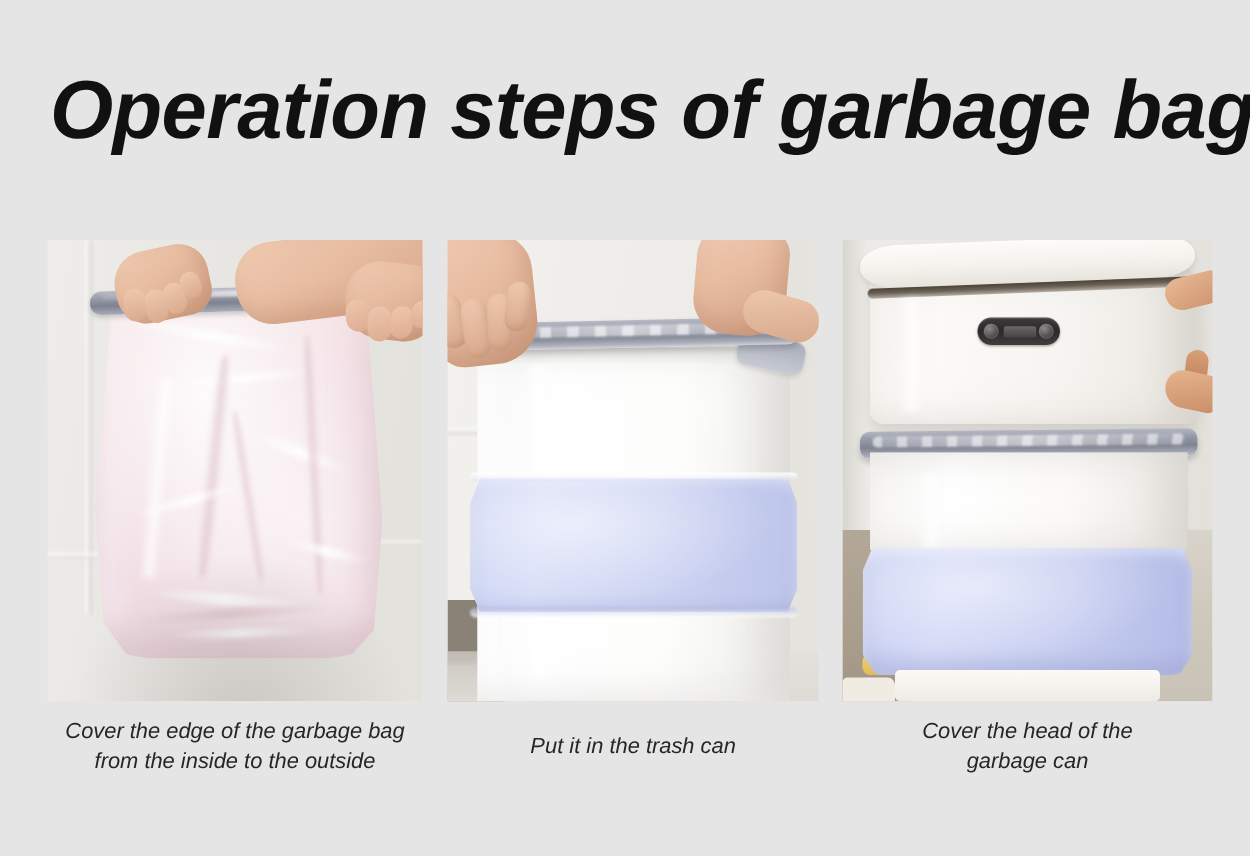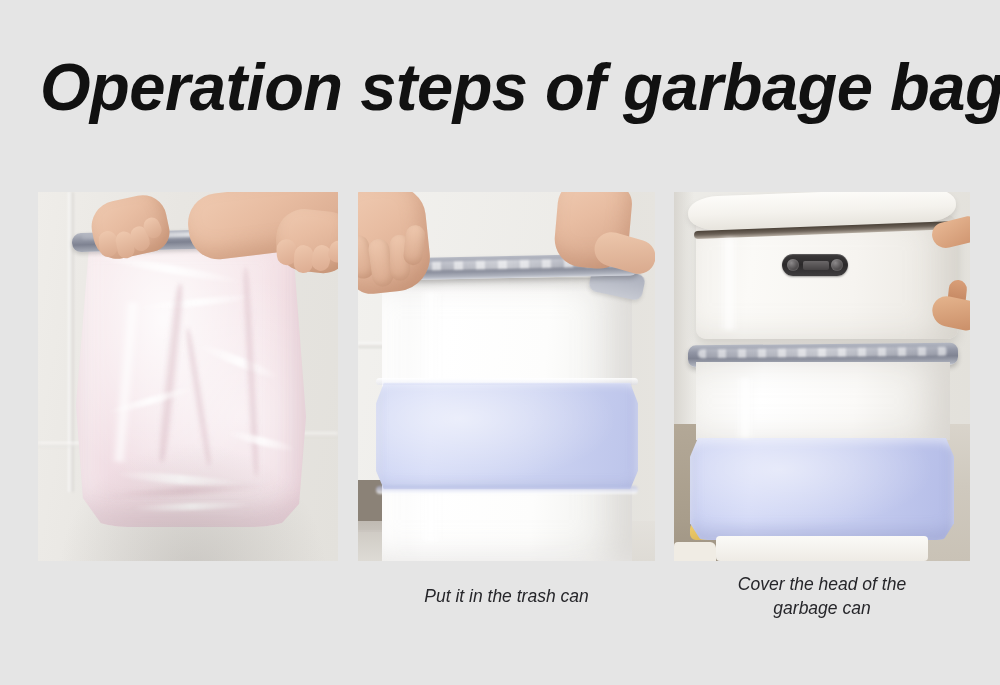--- a/index.html
+++ b/index.html
@@ -547,17 +547,19 @@
       <div id="p3-rim">
         <div id="p3-rim-mottle"></div>
       </div>
       <div id="p3-body"></div>
       <div id="p3-band"></div>
       <div id="p3-base"></div>
       <div class="gloss" style="left:60px; top:186px; width:22px; height:60px;"></div>
     </div>
   </div>
 
+  <div class="caption" id="caption-1">Cover the edge of the garbage bag
+from the inside to the outside</div>
   <div class="caption" id="caption-3">Cover the head of the
 garbage can</div>
   <div class="caption" id="caption-2">Put it in the trash can</div>
 
 </div>
 
 </body></html>

